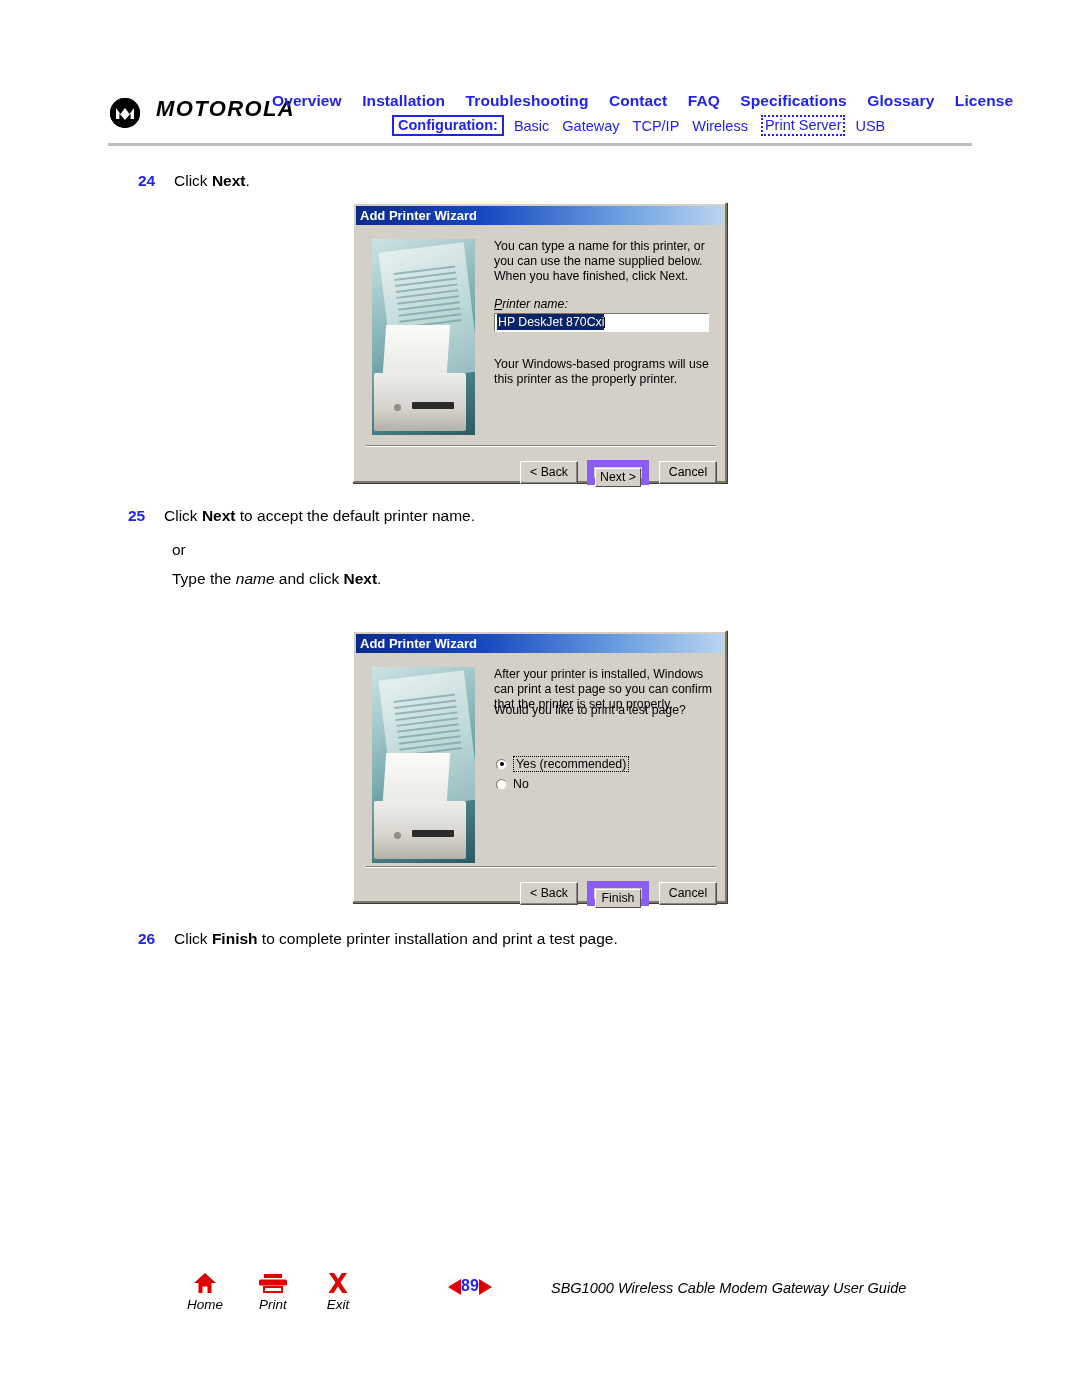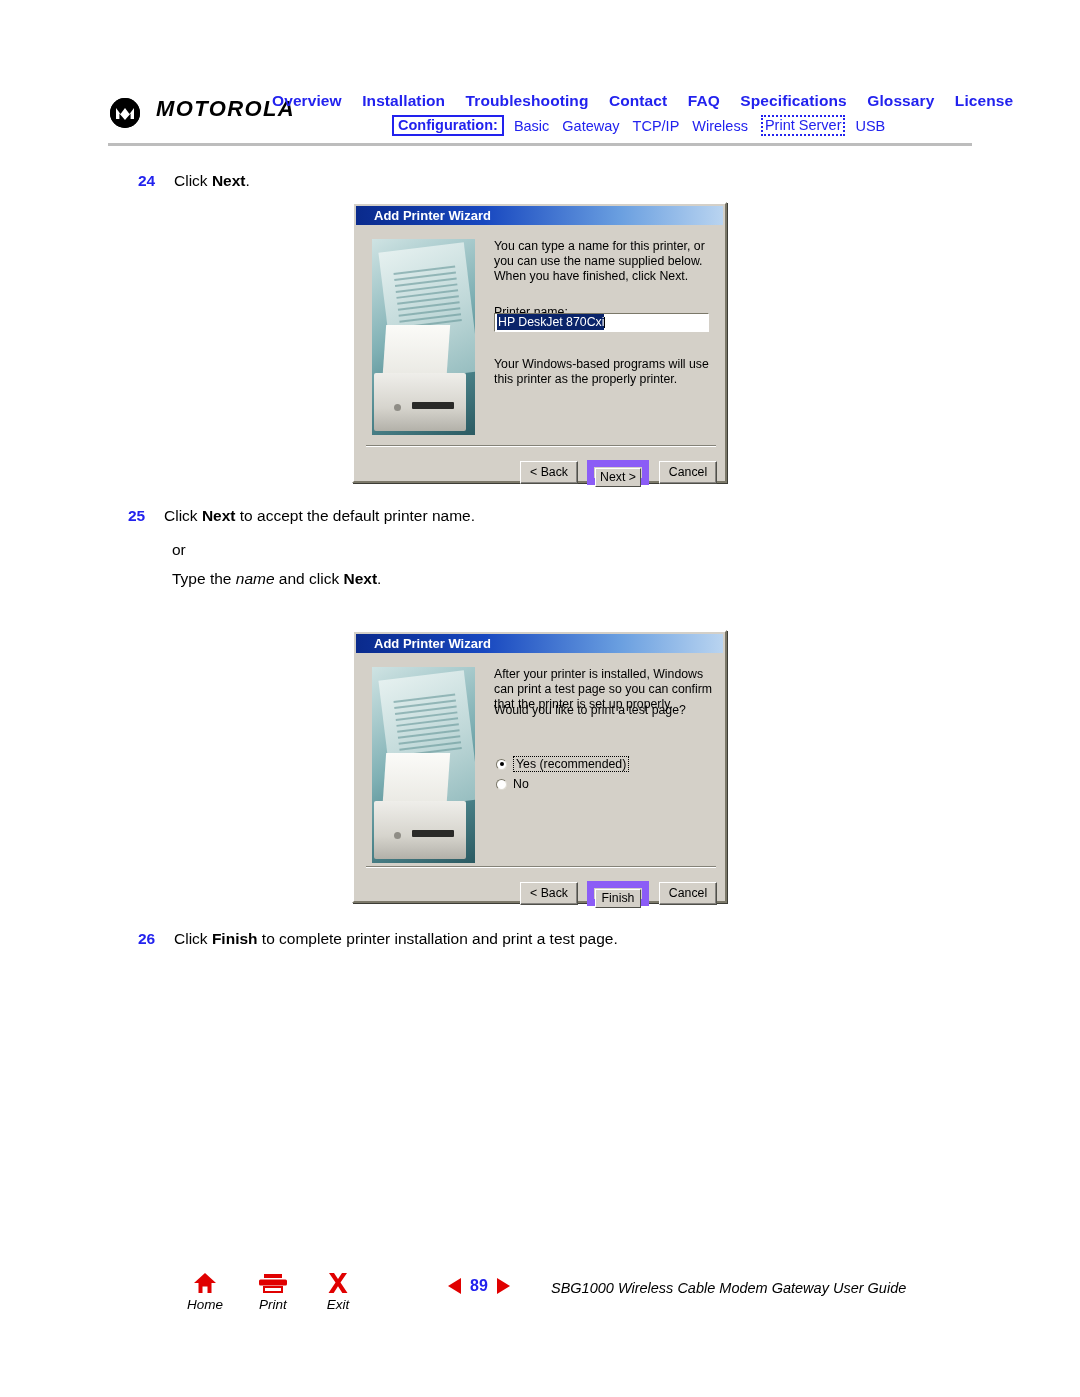--- a/index.html
+++ b/index.html
@@ -133,21 +133,21 @@
     box-sizing: border-box;
   }
   .dlg-title {
     height: 19px;
     margin: 2px 2px 0 2px;
     background: linear-gradient(to right, #0a2a8c 0%, #1848c0 35%, #6a9fe0 72%, #b9d4f0 100%);
     color: #ffffff;
     font-size: 13px;
     font-weight: bold;
     line-height: 19px;
-    padding-left: 18px;
+    padding-left: 4px;
     box-sizing: border-box;
     overflow: hidden;
     white-space: nowrap;
   }
   .dlg-body {
     position: relative;
     height: calc(100% - 21px);
   }
   .dlg-pic {
     position: absolute;
@@ -340,22 +340,21 @@
     margin-top: 1px;
   }
   .footer-ico { height: 24px; display: block; }
   .footer-ico svg { display: block; margin: 0 auto; }
 
   .pager {
     position: absolute;
     left: 448px;
     top: 1277px;
     display: flex;
-    align-items: center;
-    gap: 9px;
+    align-items: flex-end;
     font-size: 16px;
     font-weight: bold;
     color: #2222ee;
   }
   .tri-l {
     width: 0; height: 0;
     border-top: 8px solid transparent;
     border-bottom: 8px solid transparent;
     border-right: 13px solid #e00000;
   }
@@ -439,21 +438,21 @@
           <i></i>
         </div>
       <div class="pic-printer-tray"></div>
       <div class="pic-printer-body"></div>
       <div class="pic-printer-slot"></div>
       <div class="pic-printer-btn"></div>
     </div>
 
     <div class="dlg-text" style="left:140px; top:14px; width:220px;">You can type a name for this printer, or you can use the name supplied below. When you have finished, click Next.</div>
 
-    <div class="dlg-label" style="left:140px; top:80px;"><u>P</u>rinter name:</div>
+    <div class="dlg-label" style="left:140px; top:72px;font-style:italic;"><u>P</u>rinter name:</div>
 
     <div class="dlg-input" style="left:140px; top:88px; width:215px; height:19px;"><span class="sel">HP DeskJet 870Cxi</span><span class="caret"></span></div>
 
     <div class="dlg-text" style="left:140px; top:132px; width:222px;">Your Windows-based programs will use this printer as the properly printer.</div>
 
     <div class="dlg-sep" style="left:12px; top:220px; width:350px;"></div>
 
     <div class="btn" style="left:166px; top:236px; width:58px;">&lt; Back</div>
     <div class="btn default" style="left:233px; top:235px; width:62px; height:25px;">
         <span>Next &gt;</span>

